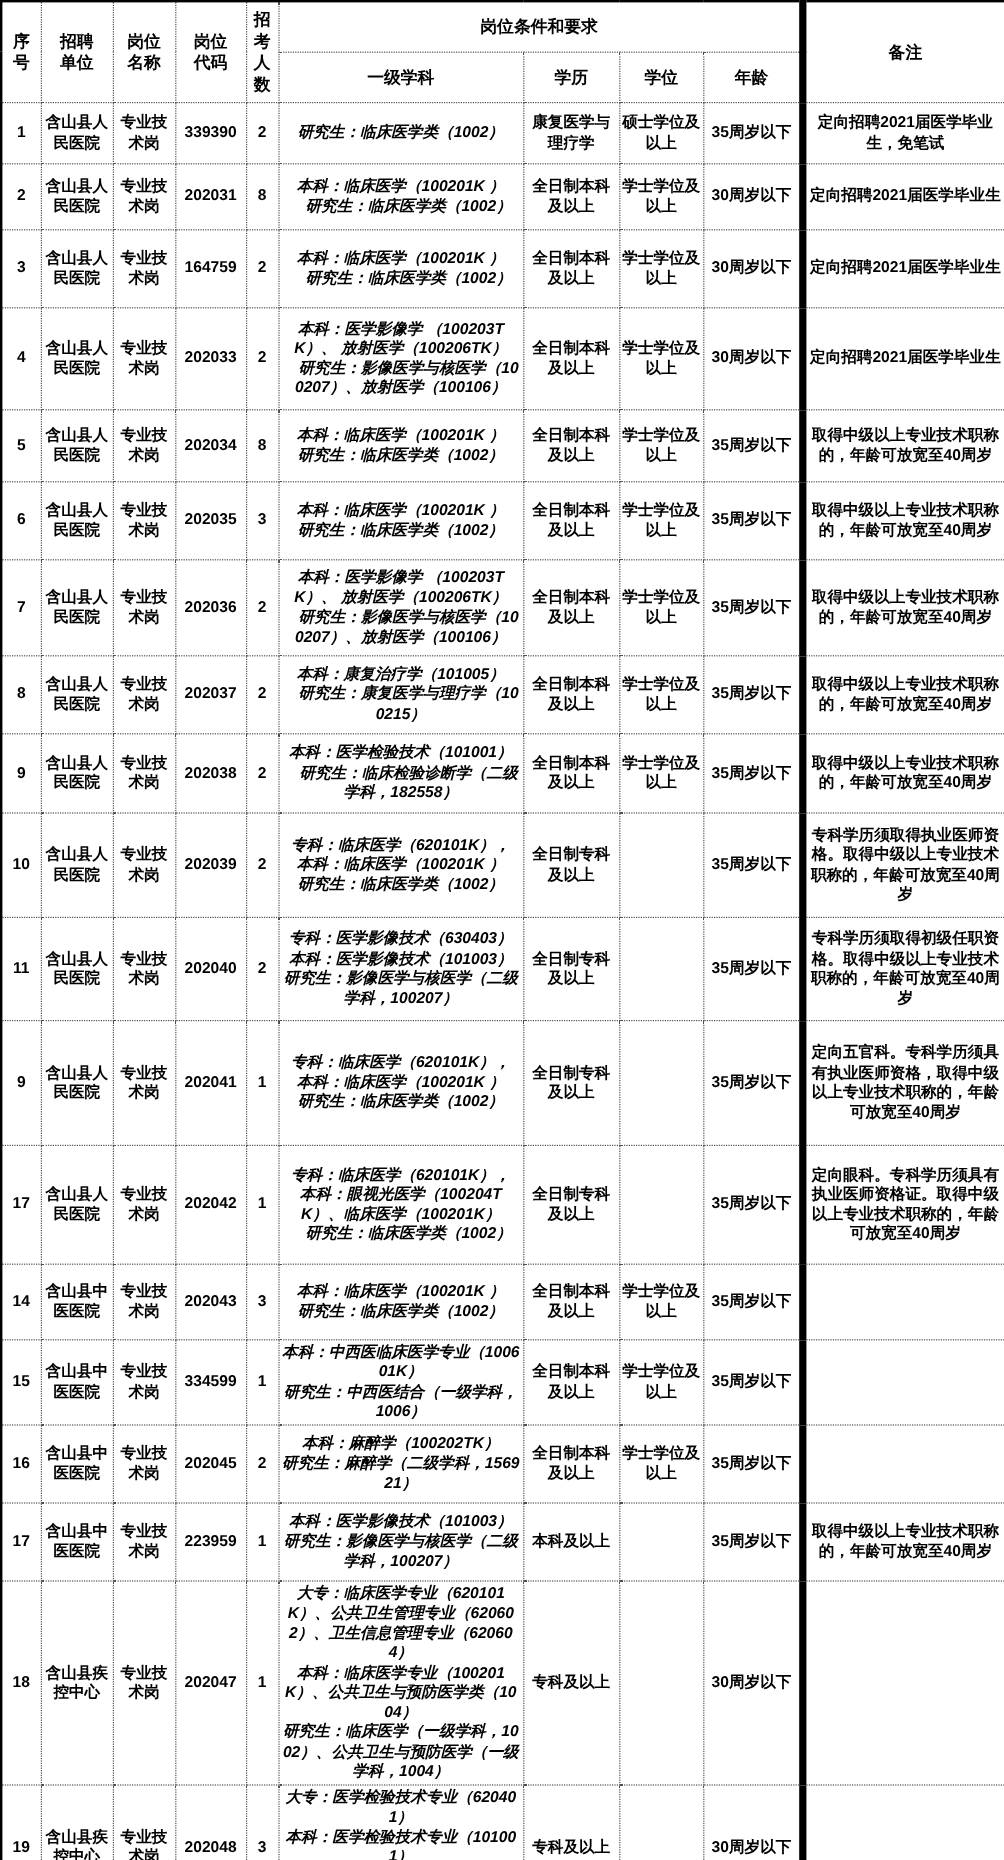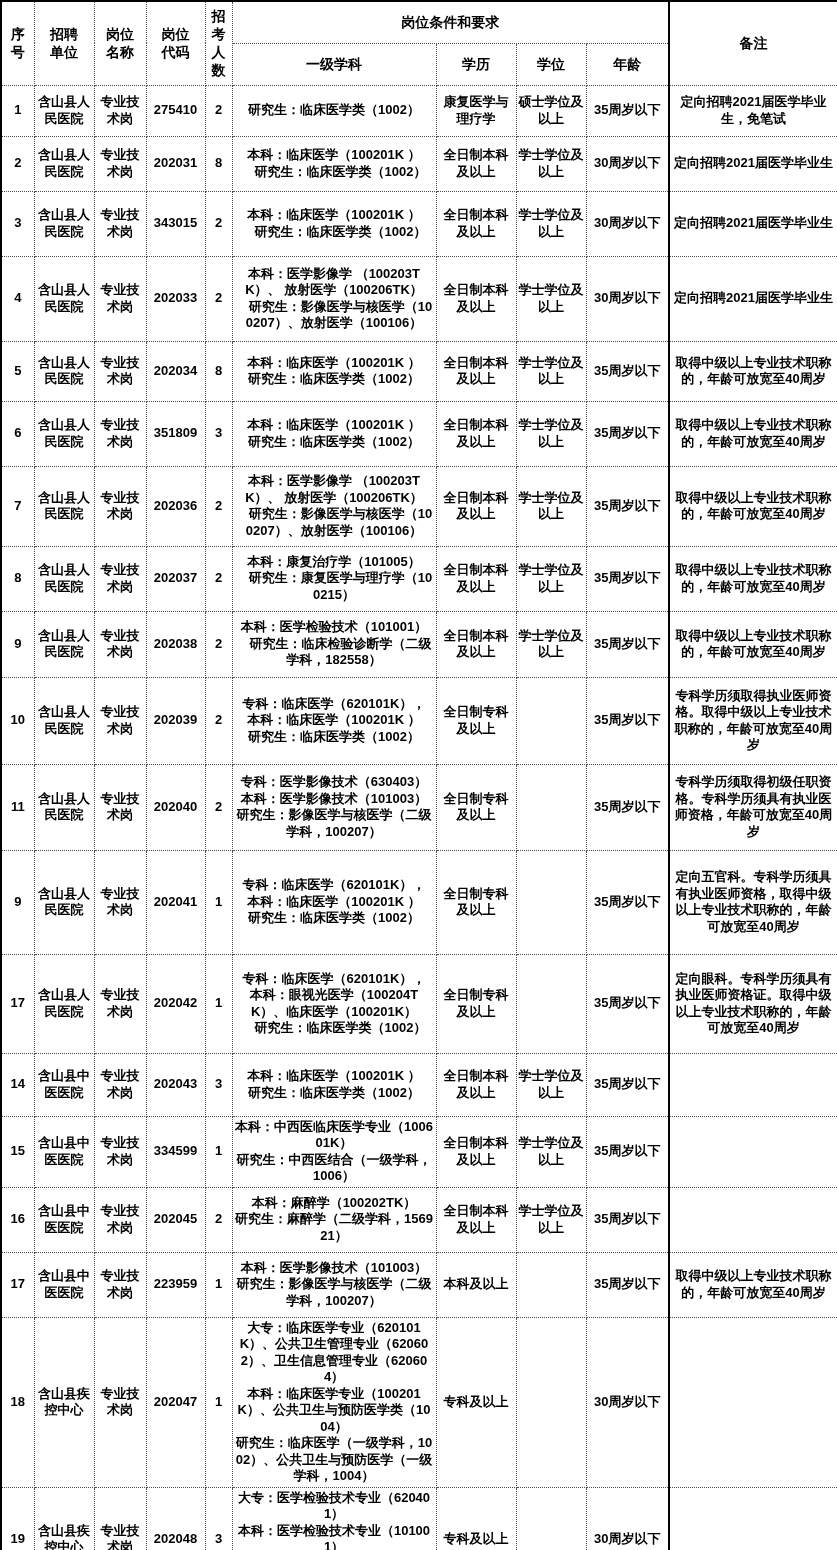--- a/index.html
+++ b/index.html
@@ -27,23 +27,23 @@
   }
   .job-table th{
     font-size:14px;
     line-height:18px;
   }
   .job-table td{
     font-size:13px;
     line-height:16.5px;
   }
   .job-table thead tr{height:42px;}
-  .col-major{text-align:left;padding-left:4px;padding-right:2px;}
+  .col-major{text-align:left;padding-left:4px;padding-right:2px;font-style:italic;}
   .col-remark{text-align:left;padding-left:5px;padding-right:3px;}
-  td.col-remark,th.th-remark{border-left:2px solid #000000;}
+  td.col-remark,th.th-remark{border-left:6px solid #000000;}
 </style>
 </head>
 <body>
 
 <div class="screenshot">
   <table class="job-table">
     <colgroup>
       <col style="width:33px">
         <col style="width:60px">
         <col style="width:52px">
@@ -76,21 +76,21 @@
         <th>学历</th>
         <th>学位</th>
         <th>年龄</th>
       </tr>
     </thead>
     <tbody>
         <tr style="height: 51px;">
           <td class="col-no">1</td>
           <td class="col-unit">含山县人民医院</td>
           <td class="col-position">专业技术岗</td>
-          <td class="col-code">275410</td>
+          <td class="col-code">339390</td>
           <td class="col-count">2</td>
           <td class="col-major">研究生：临床医学类（1002）</td>
           <td class="col-education">康复医学与理疗学</td>
           <td class="col-degree">硕士学位及以上</td>
           <td class="col-age">35周岁以下</td>
           <td class="col-remark">定向招聘2021届医学毕业生，免笔试</td>
         </tr>
         <tr style="height: 55px;">
           <td class="col-no">2</td>
           <td class="col-unit">含山县人民医院</td>
@@ -101,21 +101,21 @@
 　研究生：临床医学类（1002）</td>
           <td class="col-education">全日制本科及以上</td>
           <td class="col-degree">学士学位及以上</td>
           <td class="col-age">30周岁以下</td>
           <td class="col-remark">定向招聘2021届医学毕业生</td>
         </tr>
         <tr style="height: 65px;">
           <td class="col-no">3</td>
           <td class="col-unit">含山县人民医院</td>
           <td class="col-position">专业技术岗</td>
-          <td class="col-code">343015</td>
+          <td class="col-code">164759</td>
           <td class="col-count">2</td>
           <td class="col-major">本科：临床医学（100201K ）
 　研究生：临床医学类（1002）</td>
           <td class="col-education">全日制本科及以上</td>
           <td class="col-degree">学士学位及以上</td>
           <td class="col-age">30周岁以下</td>
           <td class="col-remark">定向招聘2021届医学毕业生</td>
         </tr>
         <tr style="height: 85px;">
           <td class="col-no">4</td>
@@ -140,21 +140,21 @@
 研究生：临床医学类（1002）</td>
           <td class="col-education">全日制本科及以上</td>
           <td class="col-degree">学士学位及以上</td>
           <td class="col-age">35周岁以下</td>
           <td class="col-remark">取得中级以上专业技术职称的，年龄可放宽至40周岁</td>
         </tr>
         <tr style="height: 65px;">
           <td class="col-no">6</td>
           <td class="col-unit">含山县人民医院</td>
           <td class="col-position">专业技术岗</td>
-          <td class="col-code">351809</td>
+          <td class="col-code">202035</td>
           <td class="col-count">3</td>
           <td class="col-major">本科：临床医学（100201K ）
 研究生：临床医学类（1002）</td>
           <td class="col-education">全日制本科及以上</td>
           <td class="col-degree">学士学位及以上</td>
           <td class="col-age">35周岁以下</td>
           <td class="col-remark">取得中级以上专业技术职称的，年龄可放宽至40周岁</td>
         </tr>
         <tr style="height: 80px;">
           <td class="col-no">7</td>
@@ -214,21 +214,21 @@
           <td class="col-unit">含山县人民医院</td>
           <td class="col-position">专业技术岗</td>
           <td class="col-code">202040</td>
           <td class="col-count">2</td>
           <td class="col-major">专科：医学影像技术（630403）
 本科：医学影像技术（101003）
 研究生：影像医学与核医学（二级学科，100207）</td>
           <td class="col-education">全日制专科及以上</td>
           <td class="col-degree"></td>
           <td class="col-age">35周岁以下</td>
-          <td class="col-remark">专科学历须取得初级任职资格。专科学历须具有执业医师资格，年龄可放宽至40周岁</td>
+          <td class="col-remark">专科学历须取得初级任职资格。取得中级以上专业技术职称的，年龄可放宽至40周岁</td>
         </tr>
         <tr style="height: 104px;">
           <td class="col-no">9</td>
           <td class="col-unit">含山县人民医院</td>
           <td class="col-position">专业技术岗</td>
           <td class="col-code">202041</td>
           <td class="col-count">1</td>
           <td class="col-major">专科：临床医学（620101K），
 本科：临床医学（100201K ）
 研究生：临床医学类（1002）</td>

